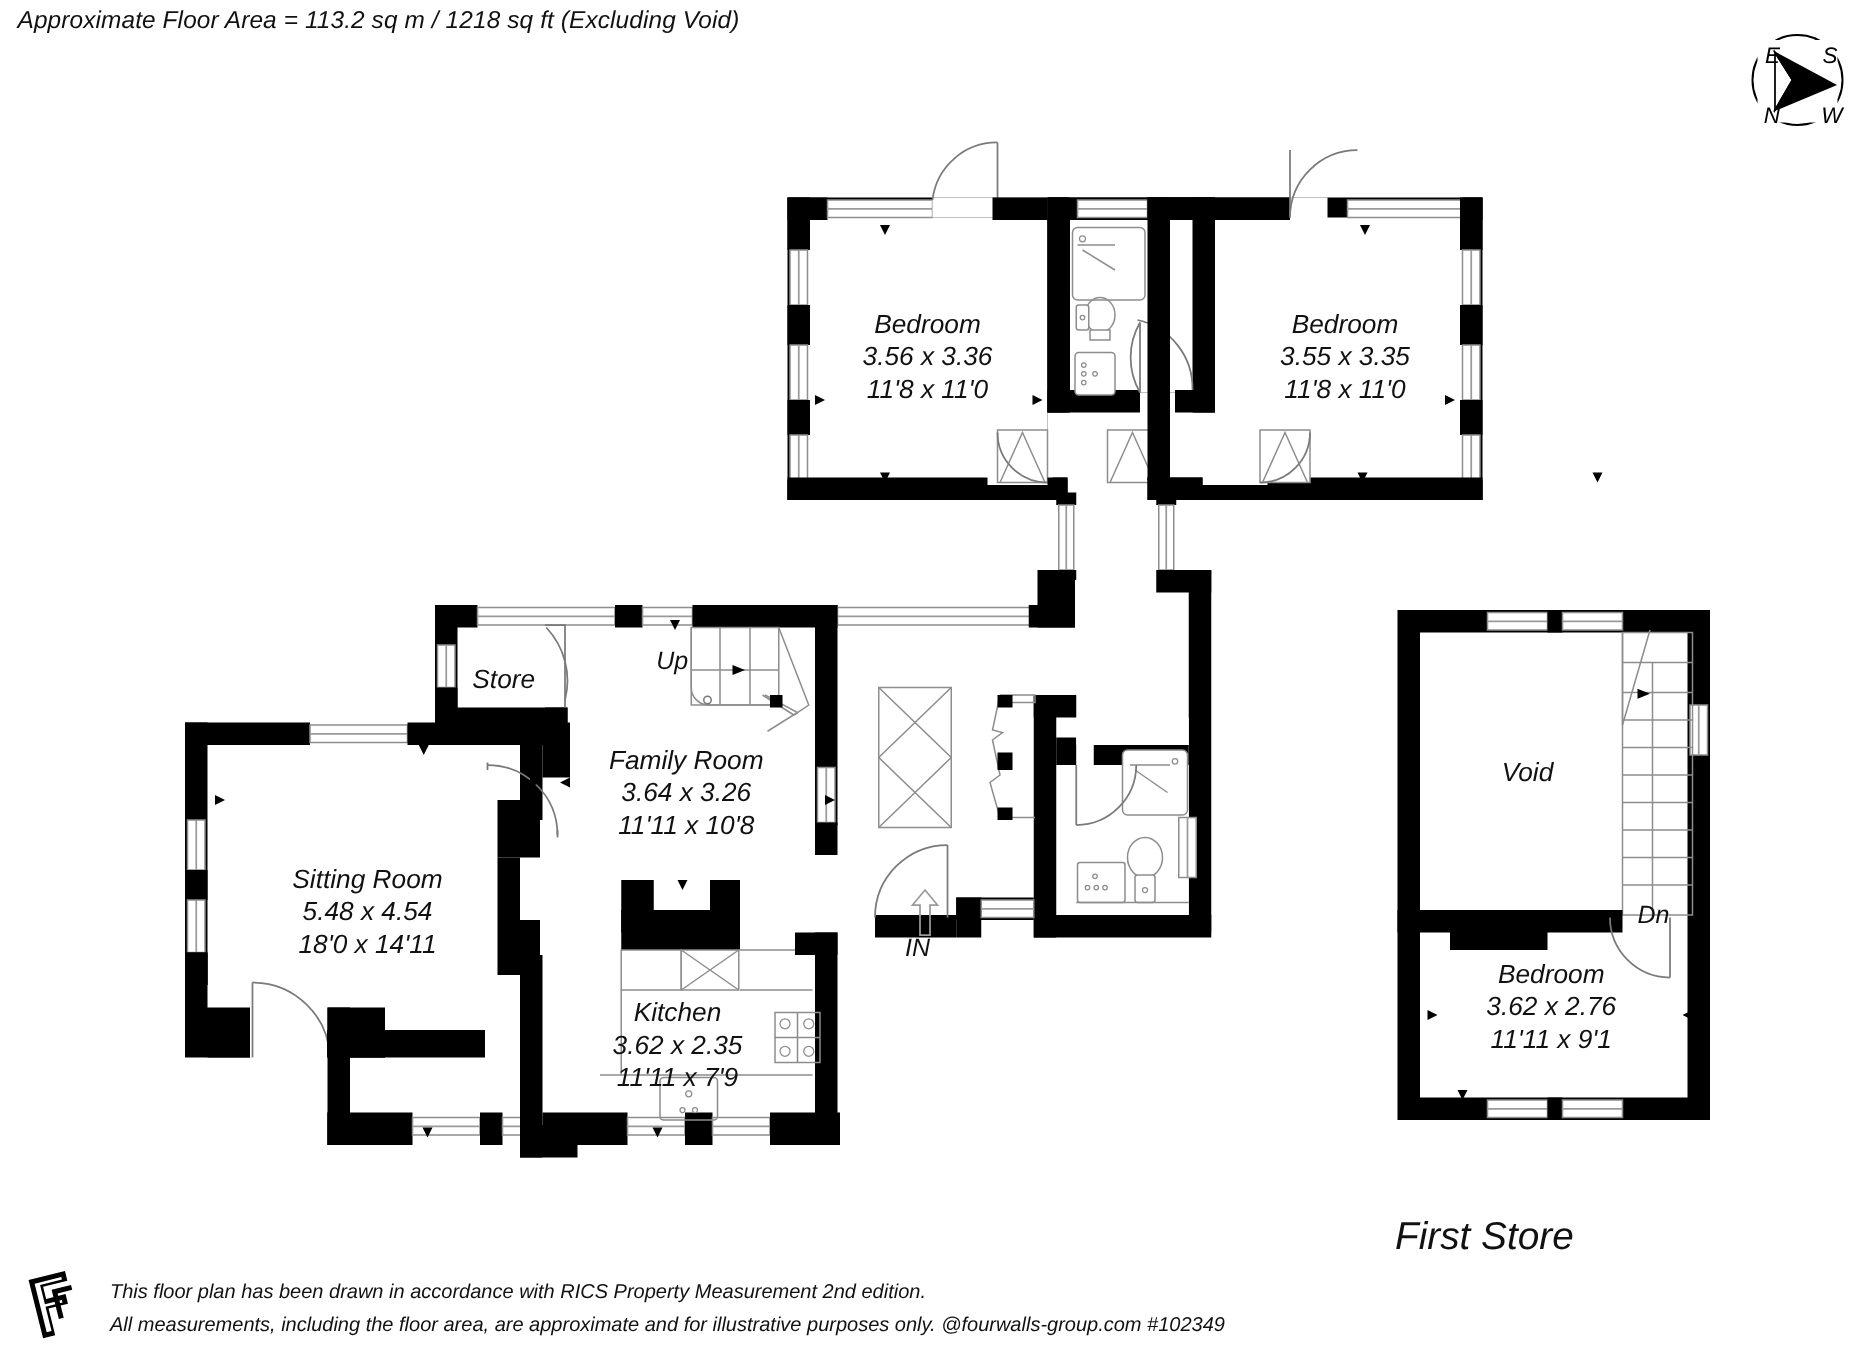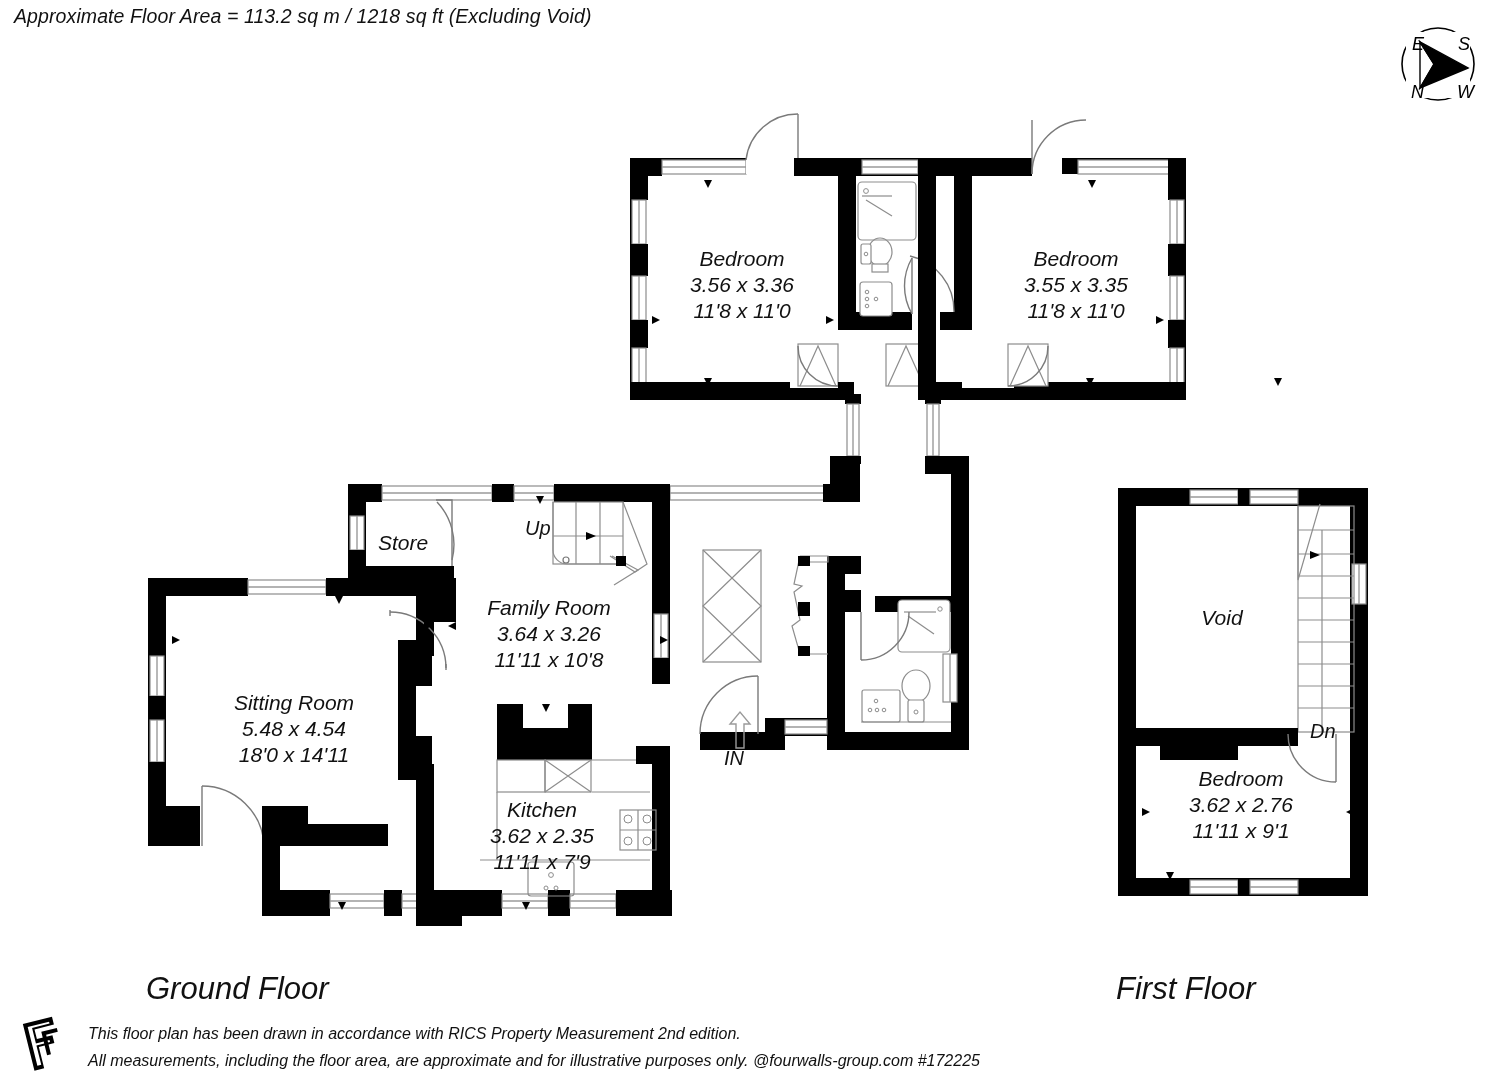--- a/index.html
+++ b/index.html
@@ -484,27 +484,26 @@
       <text class="rtxt" x="1241" y="786">Bedroom</text>
       <text class="rtxt" x="1241" y="812">3.62 x 2.76</text>
       <text class="rtxt" x="1241" y="838">11'11 x 9'1</text>
 
       <text class="mk" x="525" y="535">Up</text>
       <text class="mk" x="1310" y="738">Dn</text>
       <text class="mk" x="724" y="765">IN</text>
     </g>
   </svg>
 
-  <div class="floor-label" id="ground-floor-label">Ground Floor</div>
-  <div class="floor-label" id="first-floor-label">First Floor</div>
+  <div class="floor-label" id="first-floor-label">First Store</div>
 
   <svg class="logo" viewBox="0 0 56 62">
     <g transform="rotate(-14 28 31)">
       <path d="M14,8 L44,8 L44,16 L24,16 L24,26 L40,26 L40,34 L24,34 L24,56 L14,56 Z" fill="#000"></path>
       <path d="M18,12 L40,12 L40,14 L22,14 L22,30 L36,30 L36,32 L22,32 L22,52 L18,52 Z" fill="#fff"></path>
       <path d="M30,20 L46,20 L46,24 L34,24 L34,44 L30,44 Z" fill="#000"></path>
     </g>
   </svg>
 
   <div class="footline" id="foot-1">This floor plan has been drawn in accordance with RICS Property Measurement 2nd edition.</div>
-  <div class="footline" id="foot-2">All measurements, including the floor area, are approximate and for illustrative purposes only. @fourwalls-group.com #172225</div>
+  <div class="footline" id="foot-2">All measurements, including the floor area, are approximate and for illustrative purposes only. @fourwalls-group.com #102349</div>
 
 </div>
 
 </body></html>

